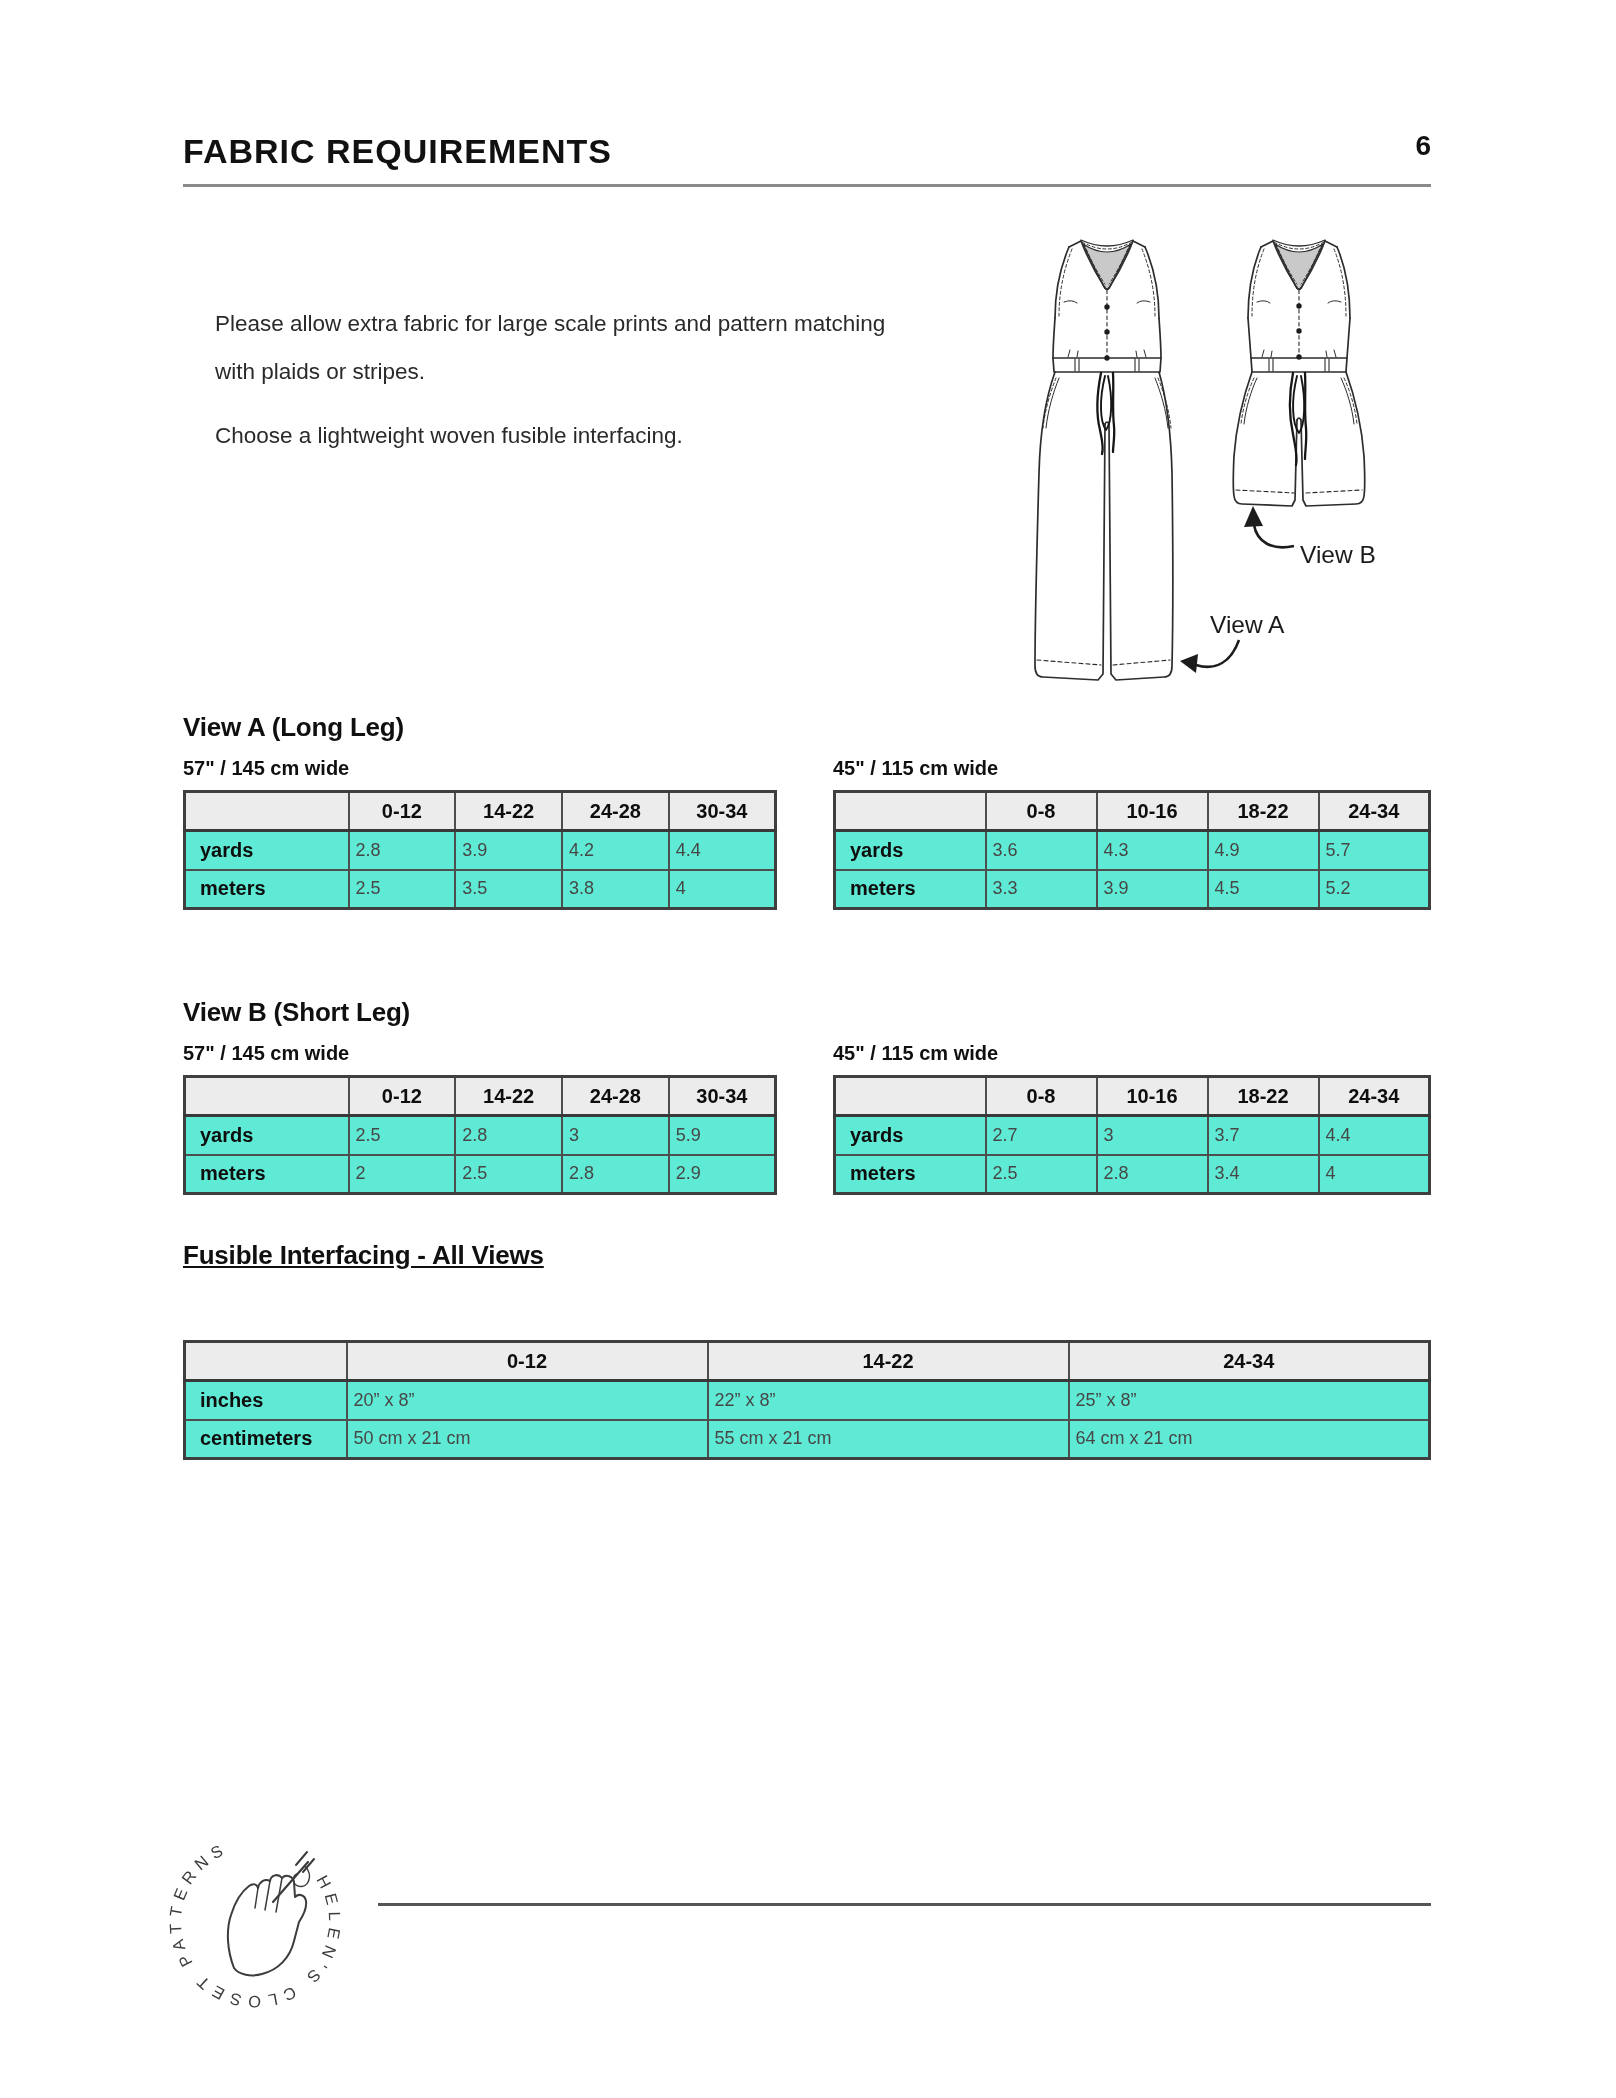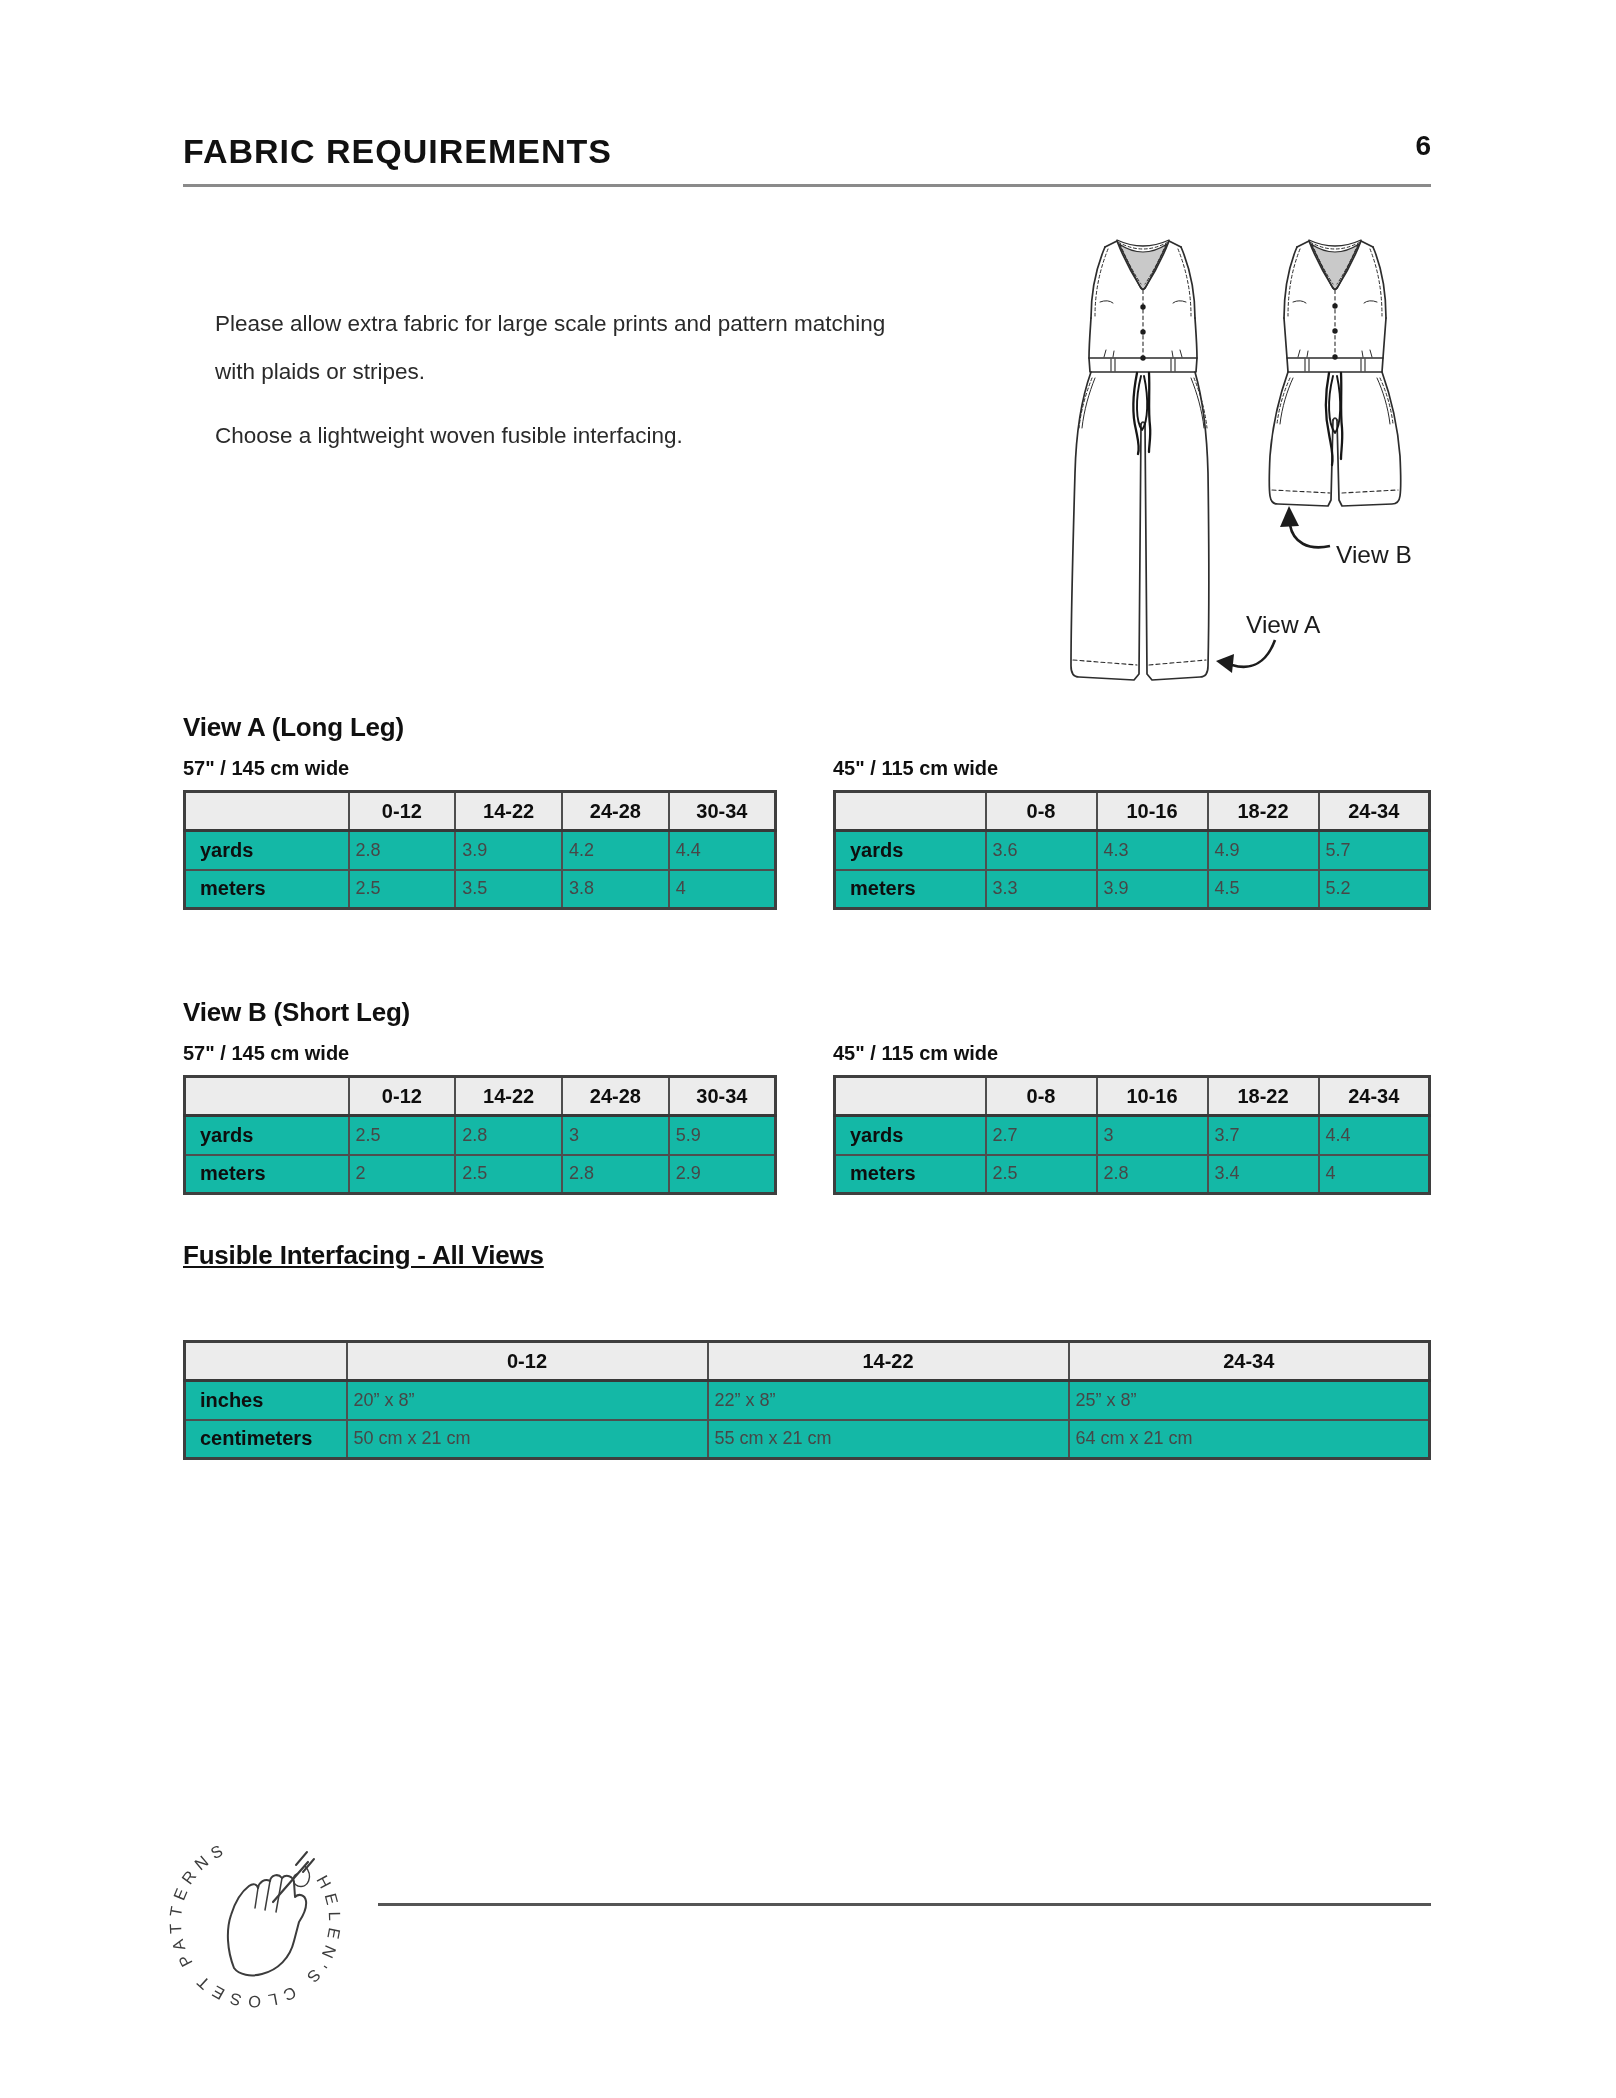--- a/index.html
+++ b/index.html
@@ -10,32 +10,32 @@
     margin:0 auto;
   }
   
   .doc-title { position:absolute; left:183px; top:132px; font-size:34px; font-weight:bold; letter-spacing:1px; color:#111; }
   .page-num  { position:absolute; right:185px; top:130px; font-size:28px; font-weight:bold; color:#111; }
   .header-rule { position:absolute; left:183px; top:184px; width:1248px; height:3px; background:#8a8a8a; }
   
   .intro { position:absolute; left:183px; top:300px; width:745px; font-size:22.5px; color:#2a2a2a; }
   .intro p { line-height:2.12; margin-bottom:17px;margin-left:32px; }
   
-  .illustration { position:absolute; left:1056px; top:228px; width:420px; height:485px; }
+  .illustration { position:absolute; left:1020px; top:228px; width:420px; height:485px; }
   .view-label { position:absolute; font-size:24.5px; color:#1b1b1b; white-space:nowrap; }
   .view-b-label { left:280px; top:313px; }
   .view-a-label { left:190px; top:383px; }
   
   .sec-title { position:absolute; left:183px; font-size:26px; font-weight:bold; letter-spacing:-0.2px; color:#101010; }
   .sec-title-a { top:712px; } .sec-title-b { top:997px; } .sec-title-fuse { top:1240px;text-decoration:underline; }
   .tbl-sub { position:absolute; font-size:20px; font-weight:bold; color:#101010; }
   .sub-a57 { left:183px; top:757px; } .sub-a45 { left:833px; top:757px; }
   .sub-b57 { left:183px; top:1042px; } .sub-b45 { left:833px; top:1042px; }
   
-  table.size-table { position:absolute; border-collapse:collapse; table-layout:fixed; background:#14b8a6; }
+  table.size-table { position:absolute; border-collapse:collapse; table-layout:fixed; background:#5eead4; }
   .t-a57,.t-b57 { left:183px; width:594px; }
   .t-a45,.t-b45 { left:833px; width:598px; }
   .t-a57,.t-a45 { top:790px; }
   .t-b57,.t-b45 { top:1075px; }
   .t-fuse { left:183px; top:1340px; width:1248px; }
   .size-table th, .size-table td { border:2px solid #4e4e4e; height:39px; padding:0 6px; vertical-align:middle; }
   .size-table { border:3px solid #3f3f3f; }
   .size-table thead th { background:#ececec; font-weight:bold; font-size:20px; color:#0e0e0e; text-align:center; border-bottom:3px solid #383838; }
   .size-table tbody th { text-align:left; padding-left:14px; font-weight:bold; font-size:20px; color:#0e0e0e; }
   .size-table td { text-align:left; font-size:18px; color:#474747; font-weight:normal; }

